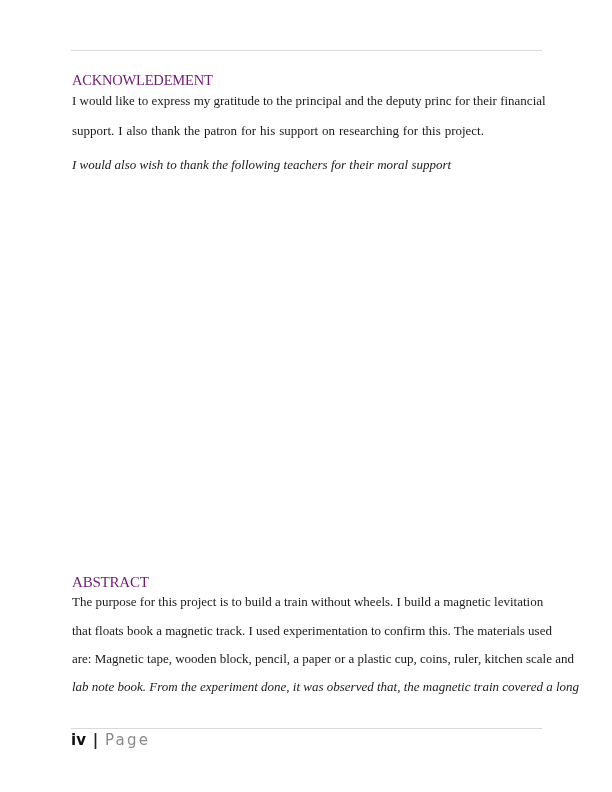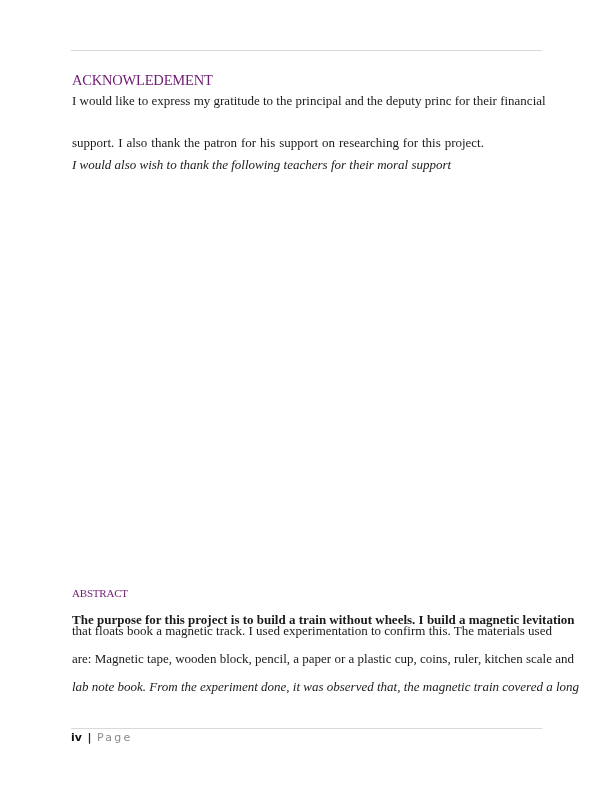--- a/index.html
+++ b/index.html
@@ -30,42 +30,42 @@
       left: 72px;
       font-family: Liberation Serif, serif;
       font-size: 14px;
       letter-spacing: -0.2px;
       color: #701a75;
       margin: 0;
       font-weight: normal;
       white-space: nowrap;
     }
     .heading.ack { top: 72px; font-size: 14.5px; }
-    .heading.abs { top: 587px; font-size: 11px; }
+    .heading.abs { top: 574px; font-size: 15px; }
 
     .line {
       position: absolute;
       left: 72px;
       width: 469px;
       font-size: 13px;
       line-height: 13px;
       white-space: nowrap;
       color: #1a1a1a;
     }
     .line.justify {
       text-align: justify;
       text-align-last: justify;
     }
 
     .footer {
       position: absolute;
       left: 71px;
       top: 731px;
       font-family: "DejaVu Sans", "Liberation Sans", sans-serif;
-      font-size: 11px;
+      font-size: 15px;
       white-space: nowrap;
       text-align: center;
     }
     .footer .num {
       font-weight: bold;
       color: #111;
     }
     .footer .sep {
       font-weight: bold;
       color: #222;
@@ -77,26 +77,26 @@
     }
   </style>
 </head>
 <body>
 
 <div class="rule top"></div>
 
 <h2 class="heading ack">ACKNOWLEDEMENT</h2>
 
 <div class="line justify" style="top:94px;">I would like to express my gratitude to the principal and the deputy princ for their financial</div>
-<div class="line justify" style="top:136px; width:412px;">support. I also thank the patron  for his support on researching for this project.</div>
+<div class="line justify" style="top:124px; width:412px;">support. I also thank the patron  for his support on researching for this project.</div>
 <div class="line" style="top:158px;font-style:italic;">I would also wish to thank the following teachers for their moral support</div>
 
 <h2 class="heading abs">ABSTRACT</h2>
 
-<div class="line justify" style="top:613px;font-weight:bold;">The purpose for this project is to build a train without wheels. I build a magnetic levitation</div>
+<div class="line justify" style="top:595px;">The purpose for this project is to build a train without wheels. I build a magnetic levitation</div>
 <div class="line justify" style="top:624px;">that floats book a magnetic track. I used experimentation to confirm this. The materials used</div>
 <div class="line justify" style="top:652px;">are: Magnetic tape, wooden block, pencil, a paper or a plastic cup, coins, ruler, kitchen scale and</div>
 <div class="line justify" style="top:680px;font-style:italic;">lab note book. From the experiment done, it was observed that, the magnetic train covered a long</div>
 
 <div class="rule bottom"></div>
 
 <div class="footer">
   <span class="num">iv</span>
   <span class="sep">|</span>
   <span class="page-word">Page</span>

